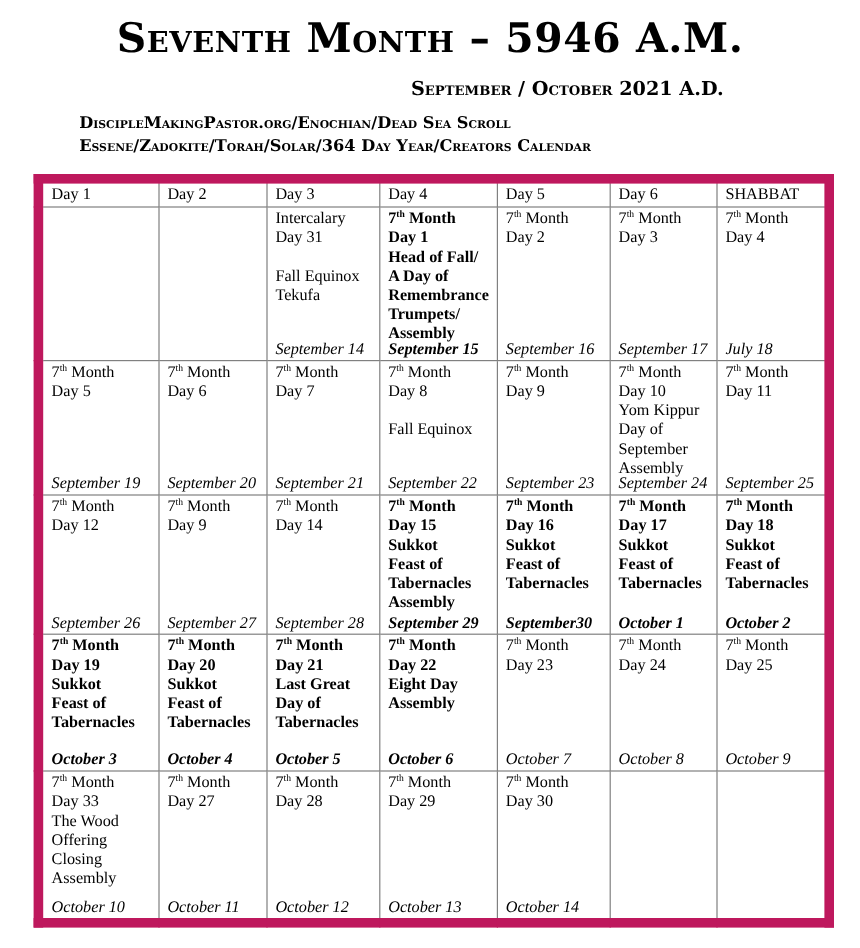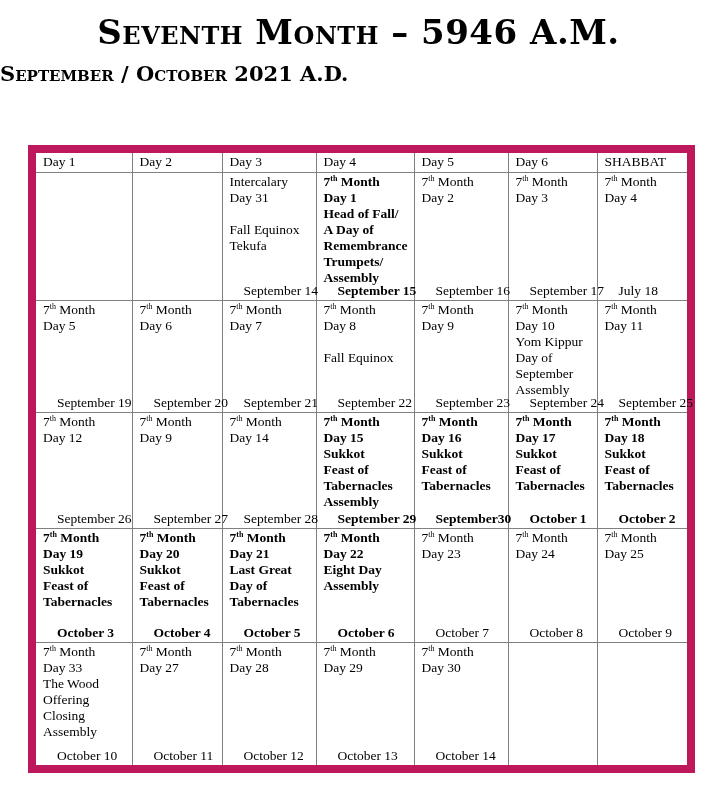--- a/index.html
+++ b/index.html
@@ -3,52 +3,54 @@
 <meta charset="utf-8">
 <style>
   html, body { margin: 0; padding: 0; background: #ffffff; }
   body { width: 717px; height: 790px; position: relative; overflow: hidden; color: #000; }
   .title {
     position: absolute; left: 0; top: 12px; width: 717px; text-align: center;
     font-family: "DejaVu Serif", serif; font-variant: small-caps; font-weight: bold;
     font-size: 34px; line-height: 40px; letter-spacing: 0.5px;
   }
   .subtitle {
-    position: absolute; left: 0; top: 62px; width: 603px; text-align: left;
+    position: absolute; left: 0; top: 62px; width: 603px; text-align: right;
     font-family: "DejaVu Serif", serif; font-variant: small-caps; font-weight: bold;
-    font-size: 21px; line-height: 24px;
+    font-size: 16px; line-height: 24px;
   }
   .tagline {
     position: absolute; left: 66px; top: 94px;
     font-family: "DejaVu Serif", serif; font-variant: small-caps; font-weight: bold;
     font-size: 13.5px; line-height: 19px; white-space: nowrap;
   }
   table.cal {
     position: absolute; left: 28px; top: 145px;
     border-collapse: collapse; table-layout: fixed;
     font-family: "Liberation Serif", serif; font-size: 13.5px; line-height: 16px;
     border: 8px solid #be185d;
   }
   table.cal td {
     border: 1px solid #808080; vertical-align: top; padding: 1px 6px 0 7px;
     position: relative; box-sizing: border-box;
   }
   .hdr td { height: 23px; padding-top: 2px; }
   .lines div { white-space: nowrap; }
-  .date { position: absolute; left: 21px; bottom: 1px; white-space: nowrap; }
+  .date { position: absolute; left: 7px; bottom: 1px; white-space: nowrap; font-style: italic; }
   .bold { font-weight: bold; }
   sup { font-size: 8px; line-height: 0; vertical-align: 5px; }
   .gap { height: 16px; }
 </style>
 </head>
 <body>
 
 <div class="title">Seventh Month – 5946 A.M.</div>
 <div class="subtitle">September / October 2021 A.D.</div>
 <div class="tagline">
+  <div>DiscipleMakingPastor.org/Enochian/Dead Sea Scroll</div>
+  <div>Essene/Zadokite/Torah/Solar/364 Day Year/Creators Calendar</div>
 </div>
 
 <table class="cal">
   <colgroup>
     <col style="width:100px">
       <col style="width:90px">
       <col style="width:94px">
       <col style="width:98px">
       <col style="width:94px">
       <col style="width:89px">

